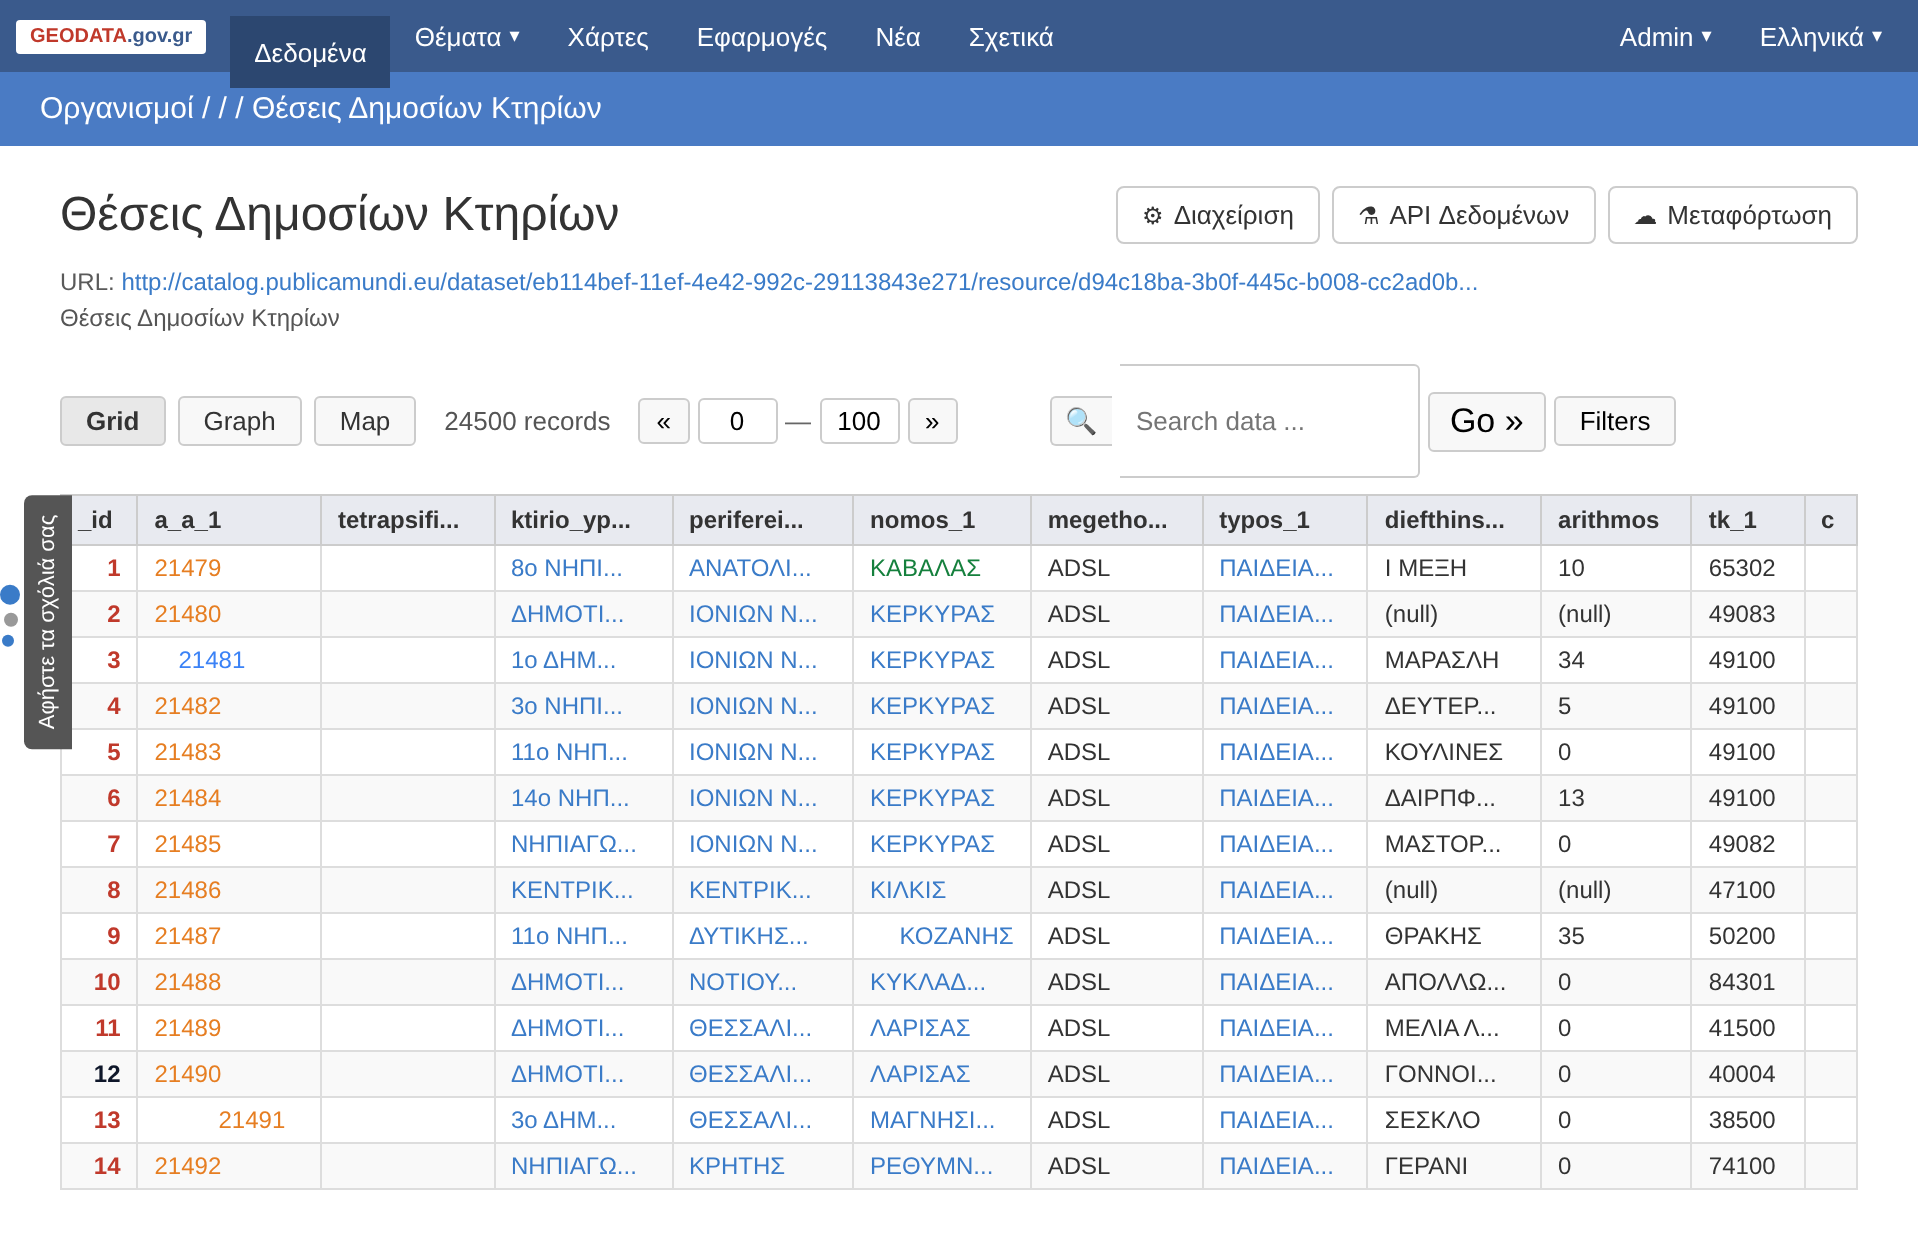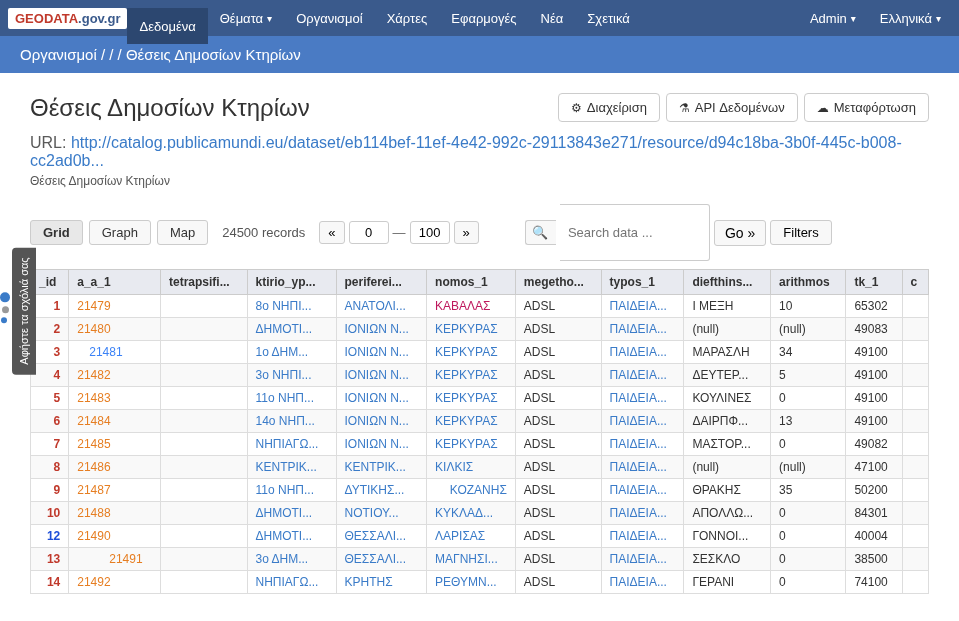--- a/index.html
+++ b/index.html
@@ -10,22 +10,23 @@
       background: #3a5a8c;
       display: flex;
       align-items: center;
       height: 36px;
       padding: 0 8px;
     }
     .top-nav .logo {
       background: #fff;
       color: #3a5a8c;
       font-weight: bold;
-      font-size: 13px;
+      font-size: 10px;
       padding: 3px 7px;
+      margin-right: 12px;
       border-radius: 2px;
     }
     .top-nav .logo span { color: #c0392b; }
     .top-nav .nav-items {
       display: flex;
       align-items: center;
       flex: 1;
     }
     .top-nav .nav-item {
       color: #fff;
@@ -97,21 +98,21 @@
       background: #fff;
       cursor: pointer;
       font-size: 13px;
       color: #333;
     }
     .action-btn .btn-icon { font-size: 12px; }
 
     
     .url-text {
       color: #5a5a5a;
-      font-size: 16px;
+      font-size: 12px;
       margin-bottom: 4px;
     }
     .url-text a {
       color: #3a7bc8;
       text-decoration: none;
     }
     .dataset-label {
       color: #555;
       font-size: 12px;
       margin-bottom: 16px;
@@ -185,21 +186,21 @@
       padding: 20px 8px;
       font-size: 13px;
       width: 150px;
     }
     .go-btn {
       padding: 4px 10px;
       border: 1px solid #ccc;
       border-radius: 3px;
       background: #f8f8f8;
       cursor: pointer;
-      font-size: 14px;
+      font-size: 17px;
     }
     .filters-btn {
       padding: 4px 12px;
       border: 1px solid #ccc;
       border-radius: 3px;
       background: #f8f8f8;
       cursor: pointer;
       font-size: 13px;
     }
 
@@ -270,21 +271,20 @@
 <nav class="top-nav">
   <div class="logo">
     <span>GEO</span><span style="color:#c0392b;">DATA</span><span style="color:#3a5a8c; background:#fff;">.gov.gr</span>
   </div>
   <div class="nav-items">
     <div class="nav-item active">Δεδομένα</div>
     <div class="nav-item">
       <span>Θέματα</span>
       <span class="dropdown-arrow">▾</span>
     </div>
-    <div class="nav-item">Οργανισμοί</div>
     <div class="nav-item">Χάρτες</div>
     <div class="nav-item">Εφαρμογές</div>
     <div class="nav-item">Νέα</div>
     <div class="nav-item">Σχετικά</div>
   </div>
   <div class="nav-right">
     <div class="nav-item">
       <span>Admin</span>
       <span class="dropdown-arrow">▾</span>
     </div>
@@ -363,21 +363,21 @@
           <th>c</th>
         </tr>
       </thead>
       <tbody id="table-body">
       <tr>
             <td style="color: rgb(192, 57, 43); font-weight: bold;">1</td>
             <td style="color: rgb(230, 126, 34);">21479</td>
             <td></td>
             <td style="color: rgb(58, 123, 200);">8ο ΝΗΠΙ...</td>
             <td style="color: rgb(58, 123, 200);">ΑΝΑΤΟΛΙ...</td>
-            <td style="color: #be185d; margin-top: 44px;">ΚΑΒΑΛΑΣ</td>
+            <td style="color: #15803d; margin-top: 44px;">ΚΑΒΑΛΑΣ</td>
             <td>ADSL</td>
             <td style="color: rgb(58, 123, 200);">ΠΑΙΔΕΙΑ...</td>
             <td>Ι ΜΕΞΗ</td>
             <td>10</td>
             <td>65302</td>
             <td></td>
           </tr>
           <tr>
             <td style="color: rgb(192, 57, 43); font-weight: bold;">2</td>
             <td style="color: rgb(230, 126, 34);">21480</td>
@@ -498,28 +498,42 @@
             <td style="color: rgb(58, 123, 200);">ΝΟΤΙΟΥ...</td>
             <td style="color: rgb(58, 123, 200);">ΚΥΚΛΑΔ...</td>
             <td>ADSL</td>
             <td style="color: rgb(58, 123, 200);">ΠΑΙΔΕΙΑ...</td>
             <td>ΑΠΟΛΛΩ...</td>
             <td>0</td>
             <td>84301</td>
             <td></td>
           </tr>
           <tr>
-            <td style="color: #1d4ed8; font-weight: bold;">12</td>
-            <td style="color: rgb(230, 126, 34);">21490</td>
+            <td style="color: rgb(192, 57, 43); font-weight: bold;">11</td>
+            <td style="color: rgb(230, 126, 34);">21489</td>
             <td></td>
             <td style="color: rgb(58, 123, 200);">ΔΗΜΟΤΙ...</td>
             <td style="color: rgb(58, 123, 200);">ΘΕΣΣΑΛΙ...</td>
             <td style="color: rgb(58, 123, 200);">ΛΑΡΙΣΑΣ</td>
             <td>ADSL</td>
             <td style="color: rgb(58, 123, 200);">ΠΑΙΔΕΙΑ...</td>
+            <td>ΜΕΛΙΑ Λ...</td>
+            <td>0</td>
+            <td>41500</td>
+            <td></td>
+          </tr>
+          <tr>
+            <td style="color: #0f172a; font-weight: bold;">12</td>
+            <td style="color: rgb(230, 126, 34);">21490</td>
+            <td></td>
+            <td style="color: rgb(58, 123, 200);">ΔΗΜΟΤΙ...</td>
+            <td style="color: rgb(58, 123, 200);">ΘΕΣΣΑΛΙ...</td>
+            <td style="color: rgb(58, 123, 200);">ΛΑΡΙΣΑΣ</td>
+            <td>ADSL</td>
+            <td style="color: rgb(58, 123, 200);">ΠΑΙΔΕΙΑ...</td>
             <td>ΓΟΝΝΟΙ...</td>
             <td>0</td>
             <td>40004</td>
             <td></td>
           </tr>
           <tr>
             <td style="color: rgb(192, 57, 43); font-weight: bold;">13</td>
             <td style="color: rgb(230, 126, 34); padding-left: 40px;">21491</td>
             <td></td>
             <td style="color: rgb(58, 123, 200);">3ο ΔΗΜ...</td>

